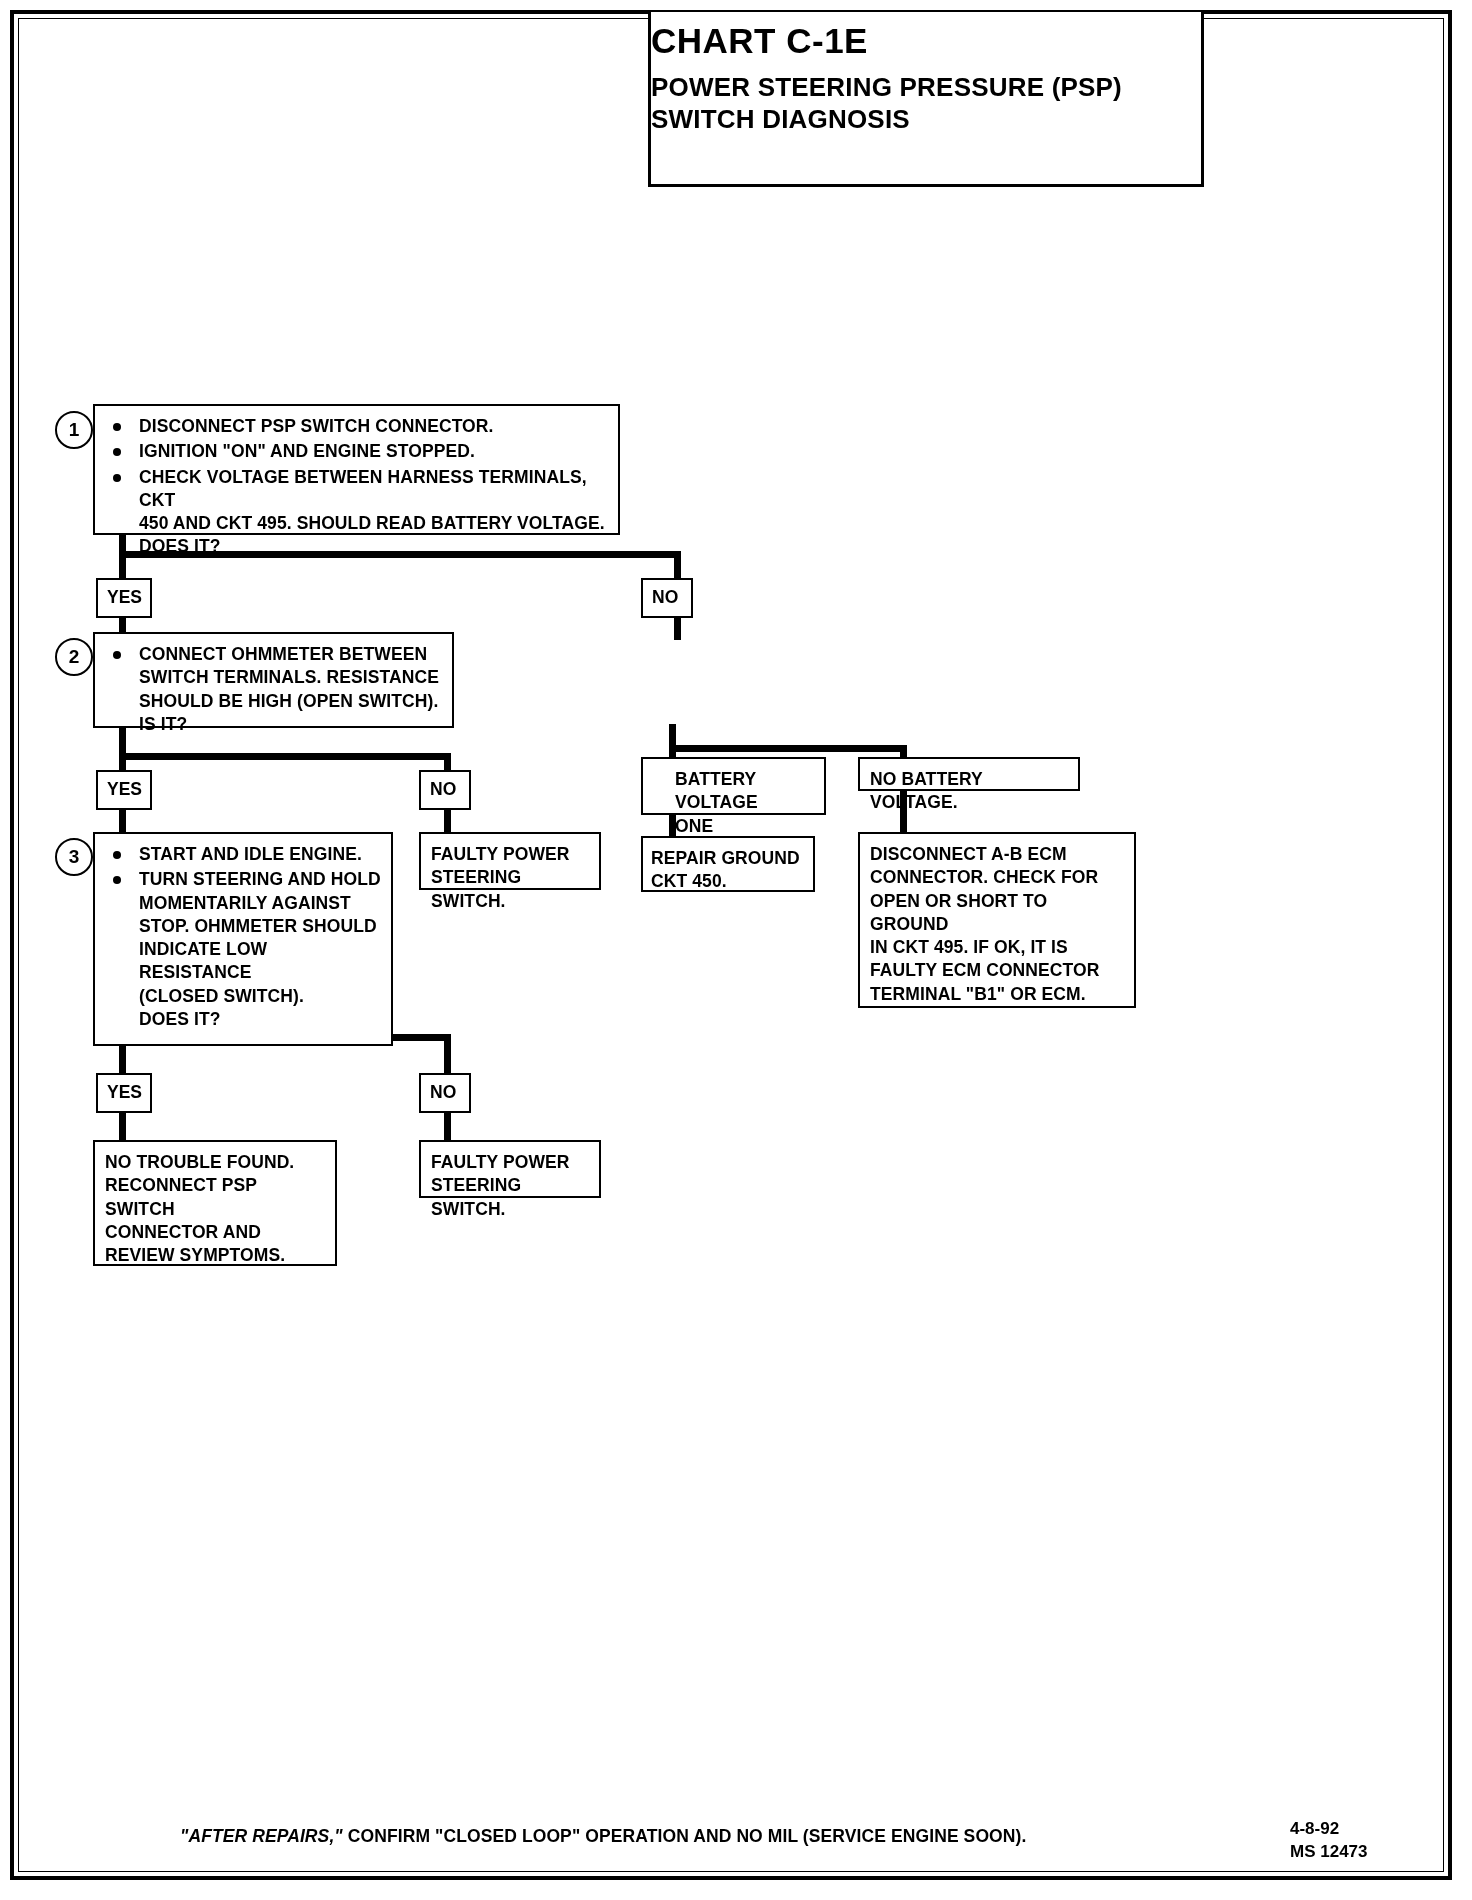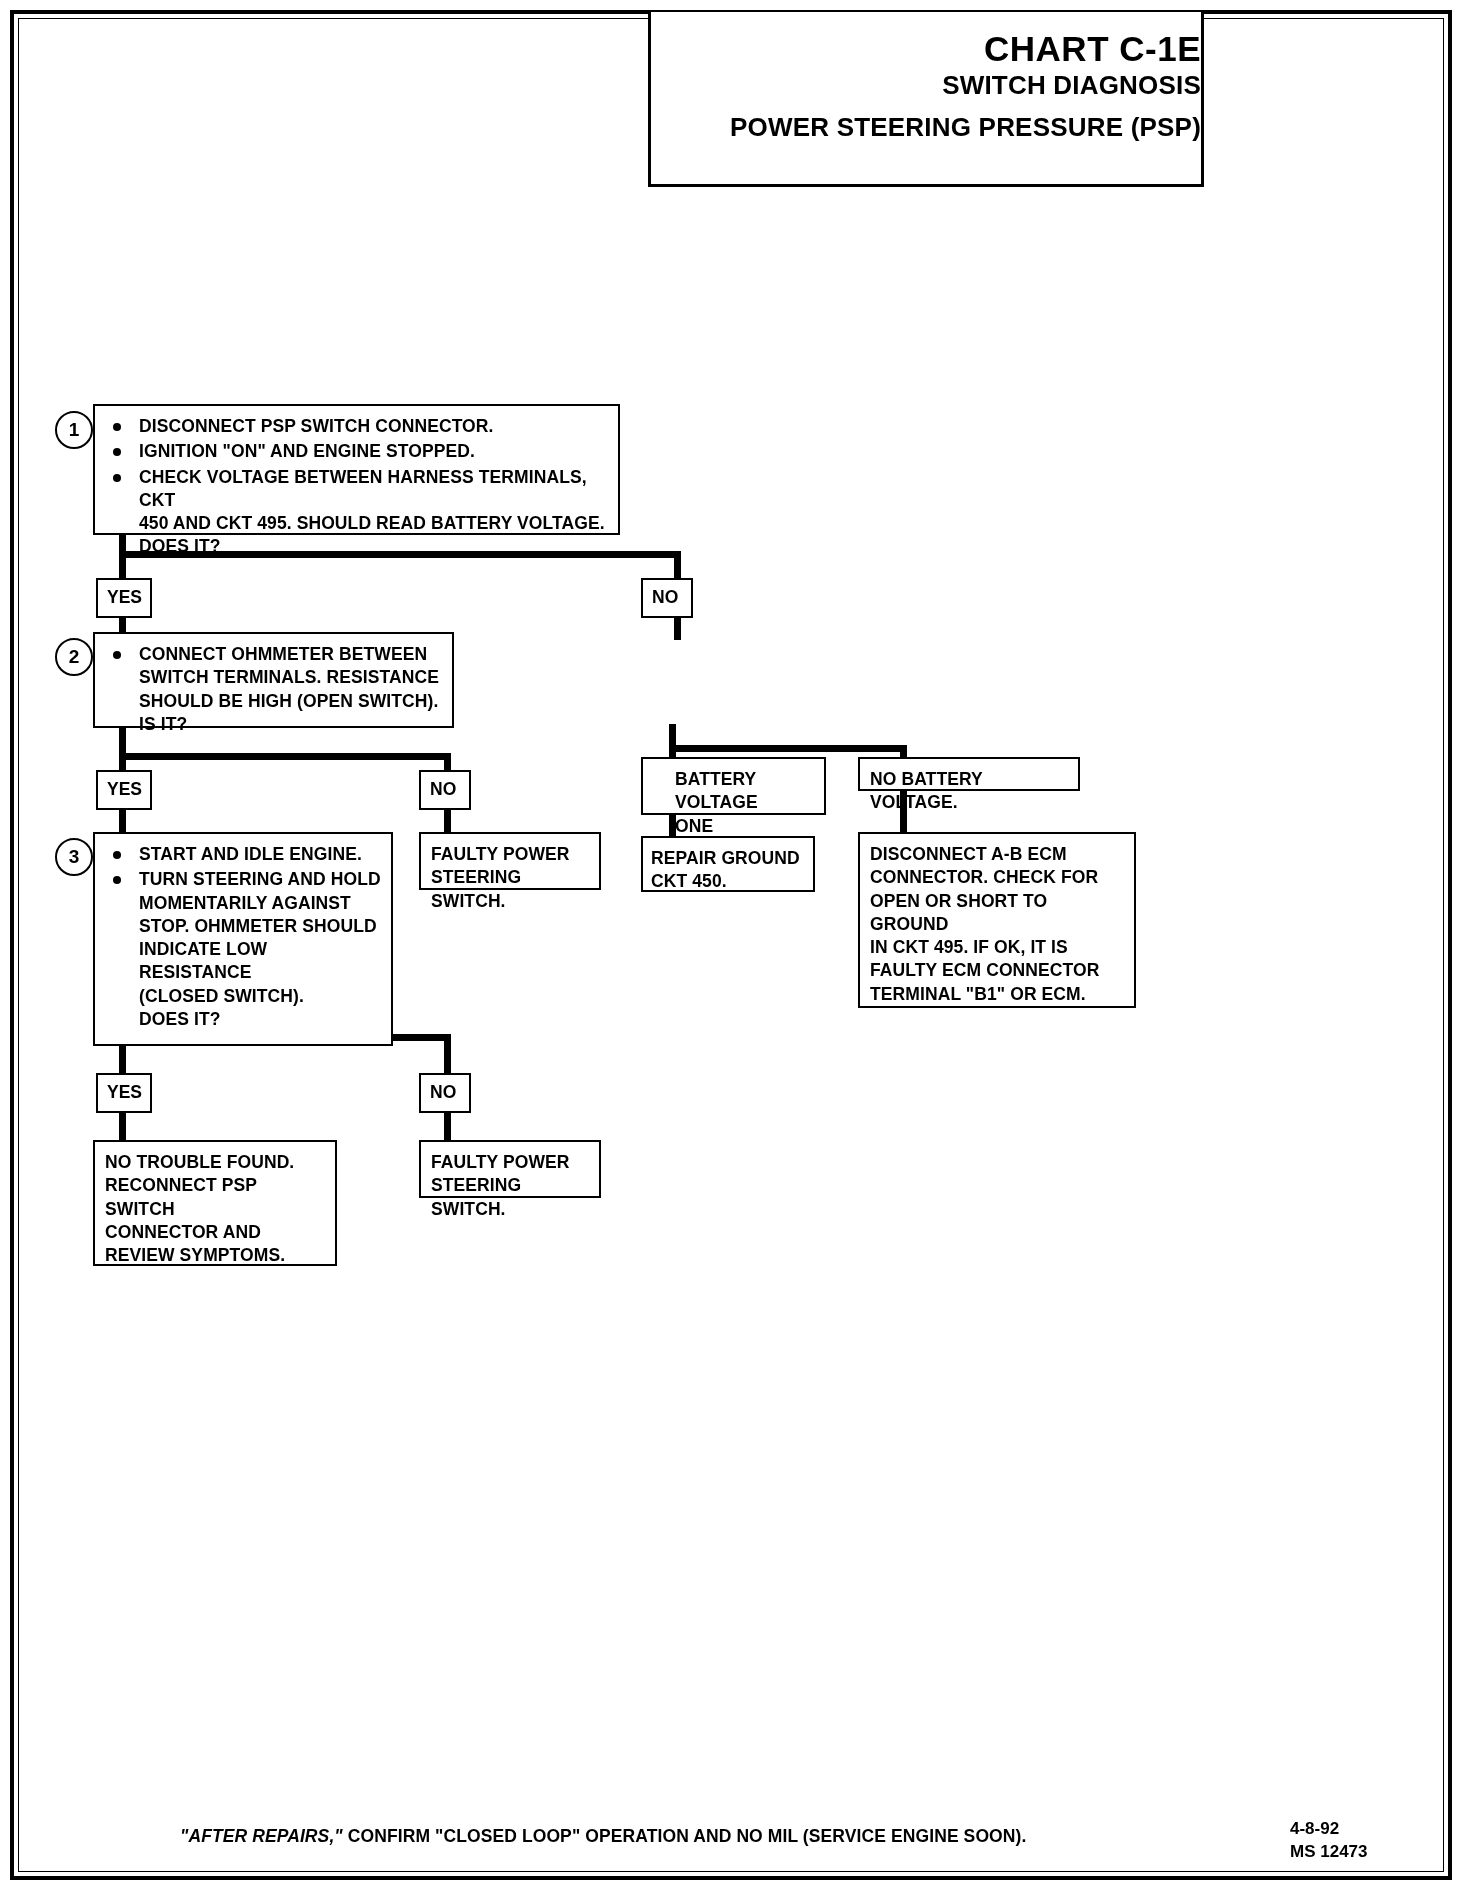--- a/index.html
+++ b/index.html
@@ -43,22 +43,22 @@
     position: absolute;
     left: 648px;
     top: 12px;
     width: 556px;
     height: 175px;
     border-left: 3px solid #000;
     border-bottom: 3px solid #000;
     border-right: 3px solid #000;
     box-sizing: border-box;
     background: #fff;
-    text-align: right;
-    padding-top: 18px;
+    text-align: left;
+    padding-top: 10px;
   }
   .chart-id {
     font-size: 35px;
     font-weight: bold;
     letter-spacing: 0.5px;
     line-height: 1.1;
   }
   .chart-title {
     font-size: 26px;
     font-weight: bold;
@@ -166,22 +166,22 @@
 </head>
 <body>
 
 <div id="page">
 
   <div class="page-border"></div>
   <div class="page-border-inner"></div>
 
   <div class="title-block">
     <div class="chart-id">CHART C-1E</div>
+    <div class="chart-title">POWER STEERING PRESSURE (PSP)</div>
     <div class="chart-title" style="margin-top:0">SWITCH DIAGNOSIS</div>
-    <div class="chart-title">POWER STEERING PRESSURE (PSP)</div>
   </div>
 
   <div class="vline" style="left:119px; top:533px; height:68px;"></div>
   <div class="hline" style="left:119px; top:551px; width:562px;"></div>
   <div class="vline" style="left:674px; top:551px; height:52px;"></div>
 
   <div class="vline" style="left:119px; top:614px; height:30px;"></div>
 
   <div class="vline" style="left:674px; top:614px; height:26px;"></div>
 

